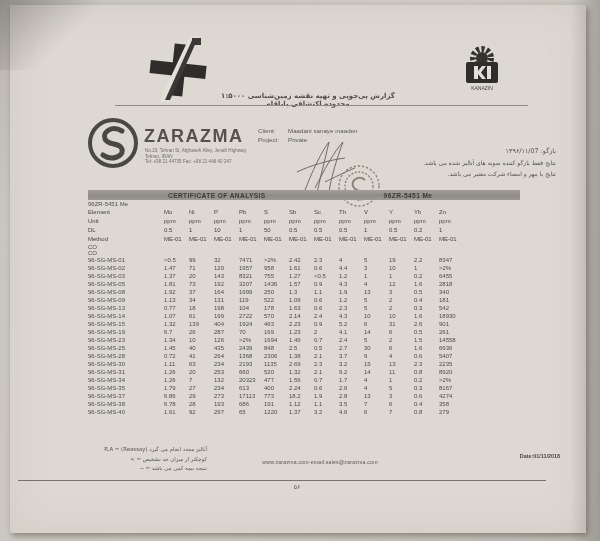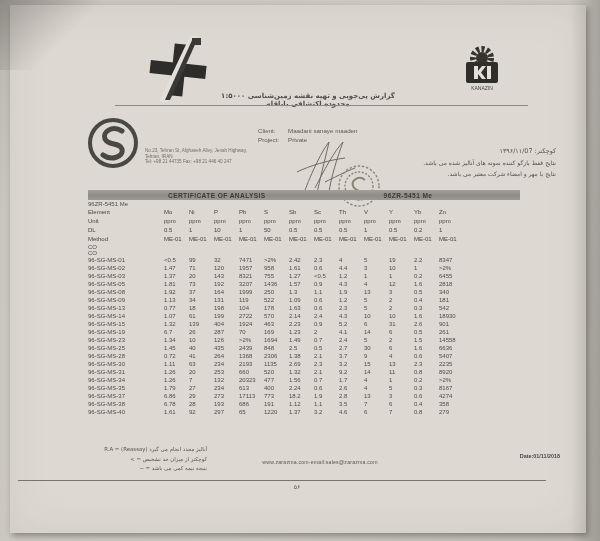--- a/index.html
+++ b/index.html
@@ -83,30 +83,31 @@
   </div>
 
   <div class="abs rule" style="left:115px;top:105px;width:413px;"></div>
 
   <div class="abs" style="left:86px;top:116px;">
     <svg width="54" height="54" viewBox="0 0 54 54">
       <circle cx="27" cy="27" r="23" fill="none" stroke="#4a4843" stroke-width="4"></circle>
       <path d="M36,15 C26,9 16,16 19,23 C22,30 34,26 36,33 C38,41 25,45 17,39" fill="none" stroke="#4a4843" stroke-width="5" stroke-linecap="round"></path>
     </svg>
   </div>
+  <div class="abs brand" style="left:144px;top:126px;">ZARAZMA</div>
   <div class="abs addr" style="left:145px;top:148px;width:115px;">No.23, Tehran St, Afghaneh Alley, Jenah Highway, Tehran, IRAN
 Tel: +98 21 44735      Fax: +98 21 446 40 247</div>
 
   <div class="abs kv" style="left:258px;top:126px;width:150px;">
     <div><span class="lab">Client:</span><span>Maadani sanaye maaden</span></div>
     <div><span class="lab">Project:</span><span>Private</span></div>
   </div>
 
   <div class="abs fa fa-right date-line" style="left:400px;top:146px;width:156px;">
-    <span>کوچکتر:</span> <span>۱۳۹۶/۱۱/07</span>
+    <span>بازگو:</span> <span>۱۳۹۶/۱۱/07</span>
   </div>
   <div class="abs fa fa-right" style="left:380px;top:158px;width:176px;">نتایج فقط بازگو کننده نمونه های آنالیز شده می باشد.</div>
   <div class="abs fa fa-right" style="left:380px;top:169px;width:176px;">نتایج با مهر و امضاء شرکت معتبر می باشد.</div>
 
   <div class="abs" style="left:295px;top:138px;">
     <svg width="70" height="62" viewBox="0 0 70 62">
       <g fill="none" stroke="#6e6b65" stroke-width="1">
         <path d="M8,58 C14,40 26,14 34,4 C30,22 24,44 22,56"></path>
         <path d="M20,50 C28,34 40,12 48,4 C42,20 36,40 34,54"></path>
         <path d="M2,34 C14,28 34,22 50,20"></path>

